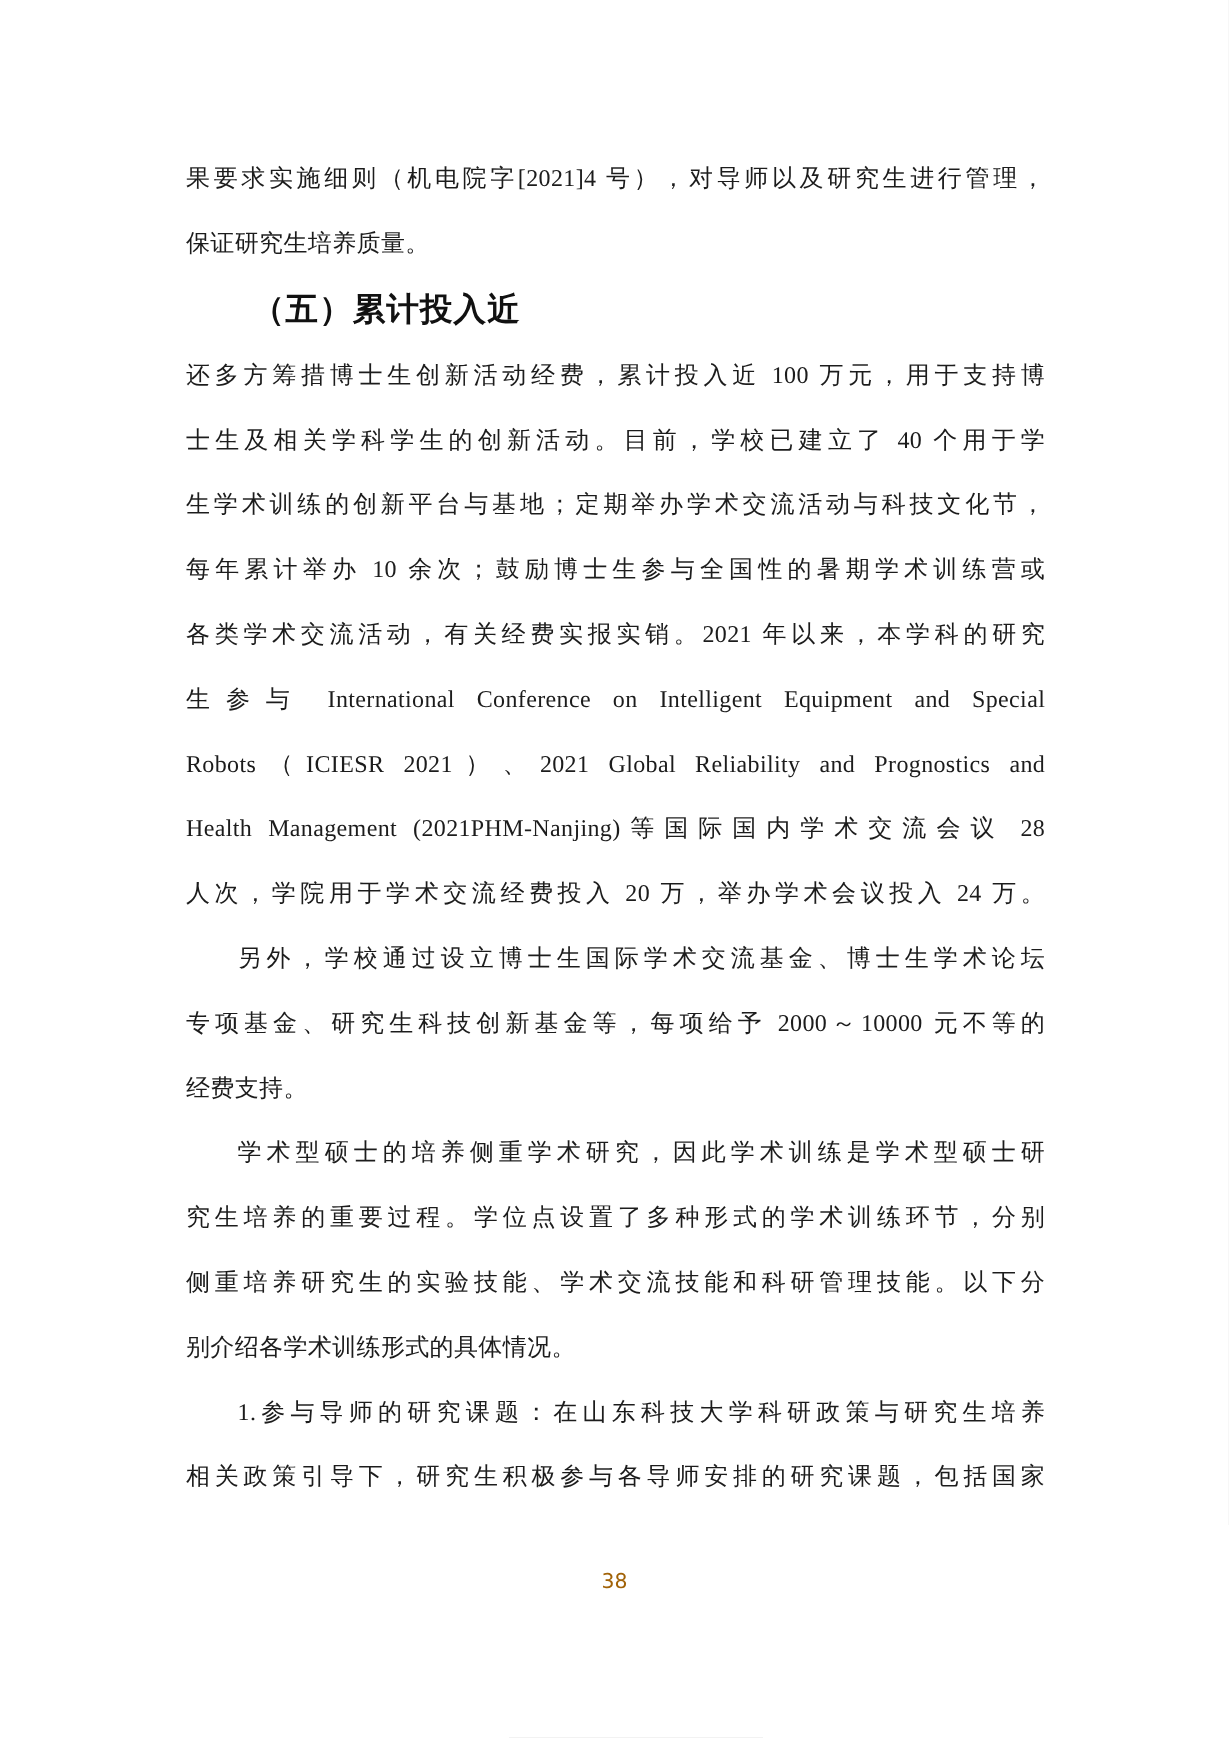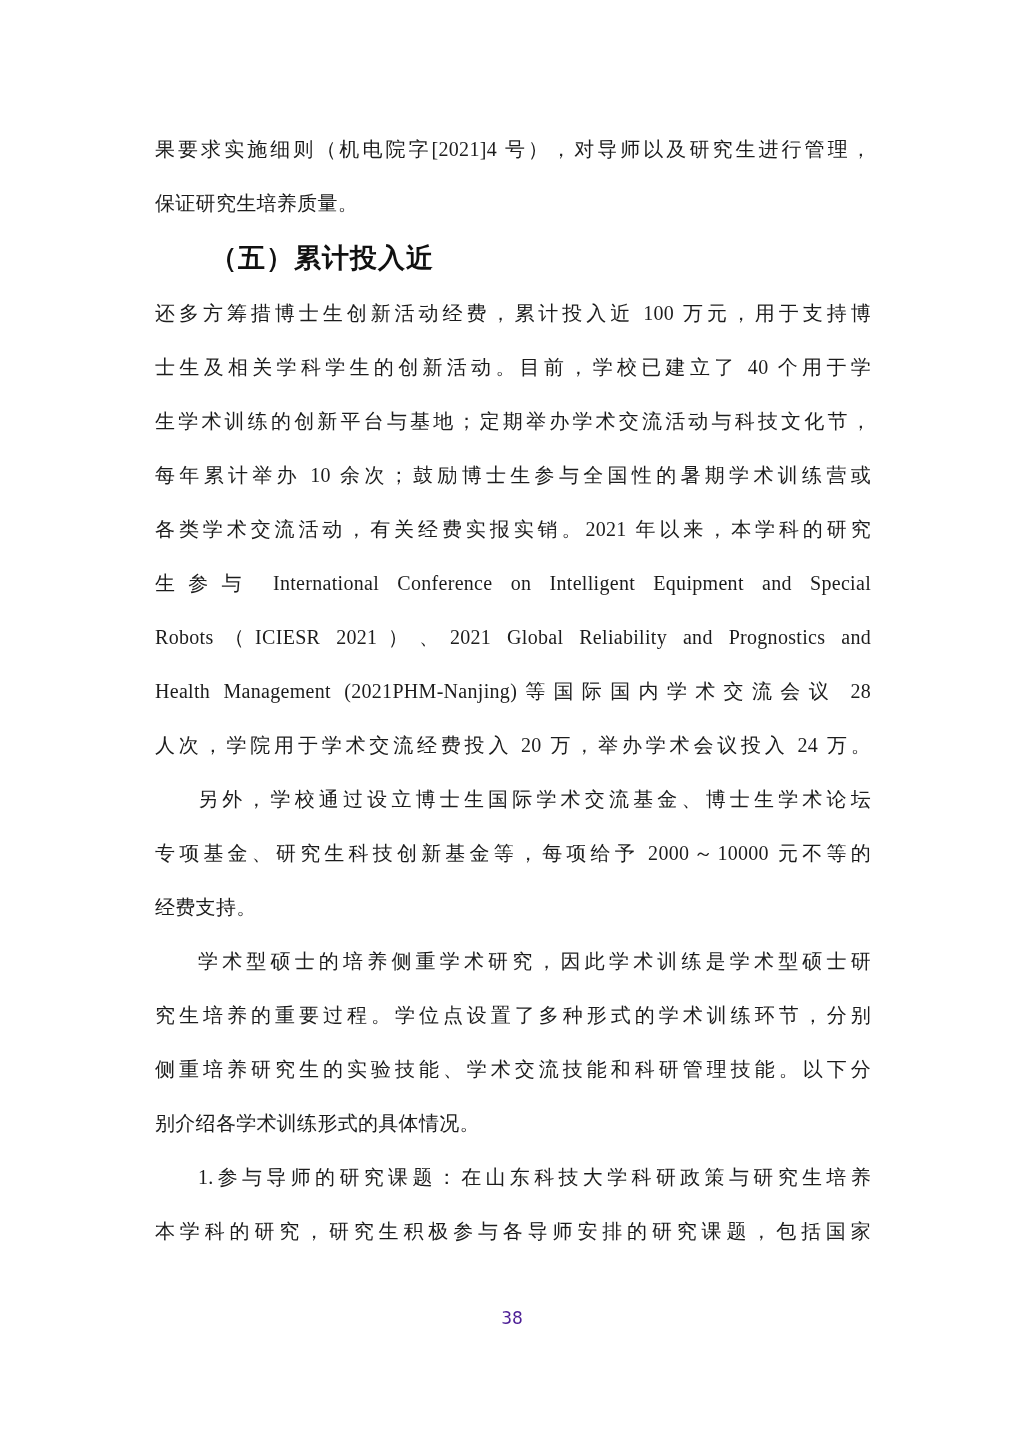--- a/index.html
+++ b/index.html
@@ -49,21 +49,21 @@
     color: #111111;
   }
   .page-number {
     position: absolute;
     top: 1308px;
     left: 0;
     right: 0;
     text-align: center;
     font-family: "DejaVu Sans", "Liberation Sans", sans-serif;
     font-size: 17px;
-    color: #4c1d95;
+    color: #a16207;
   }
 </style>
 </head>
 <body>
 
 <div class="page">
   <div class="content">
       <div class="line just">果要求实施细则（机电院字[2021]4 号），对导师以及研究生进行管理，</div>
       <div class="line">保证研究生培养质量。</div>
       <h2 class="heading">（五）累计投入近</h2>
@@ -77,16 +77,16 @@
       <div class="line just">Health Management (2021PHM-Nanjing)等国际国内学术交流会议 28</div>
       <div class="line just">人次，学院用于学术交流经费投入 20 万，举办学术会议投入 24 万。</div>
       <div class="line just indent">另外，学校通过设立博士生国际学术交流基金、博士生学术论坛</div>
       <div class="line just">专项基金、研究生科技创新基金等，每项给予 2000～10000 元不等的</div>
       <div class="line">经费支持。</div>
       <div class="line just indent">学术型硕士的培养侧重学术研究，因此学术训练是学术型硕士研</div>
       <div class="line just">究生培养的重要过程。学位点设置了多种形式的学术训练环节，分别</div>
       <div class="line just">侧重培养研究生的实验技能、学术交流技能和科研管理技能。以下分</div>
       <div class="line">别介绍各学术训练形式的具体情况。</div>
       <div class="line just indent">1.参与导师的研究课题：在山东科技大学科研政策与研究生培养</div>
-      <div class="line just">本学科的研究，研究生积极参与各导师安排的研究课题，包括国家</div>
+      <div class="line just">相关政策引导下，研究生积极参与各导师安排的研究课题，包括国家</div>
     </div>
   <div class="page-number">38</div>
 </div>
 
 </body></html>

